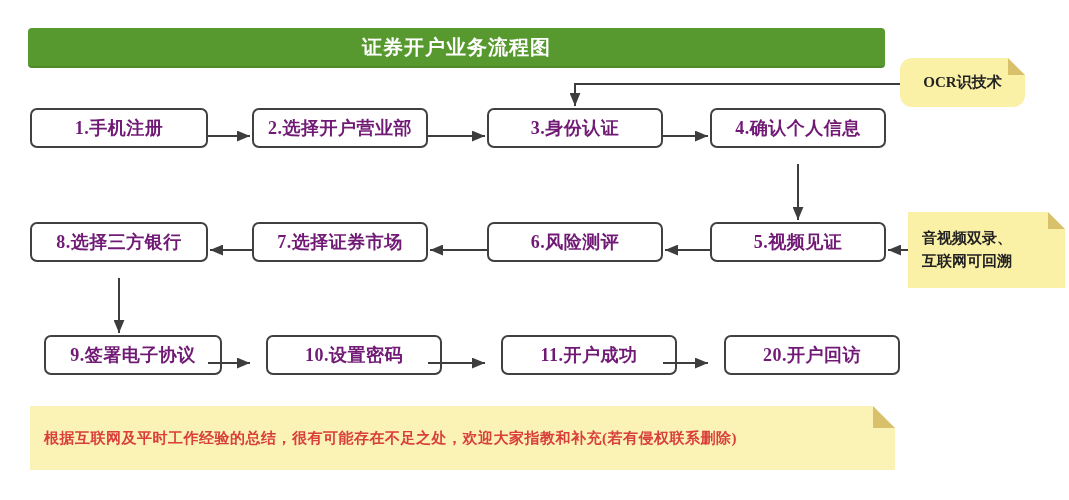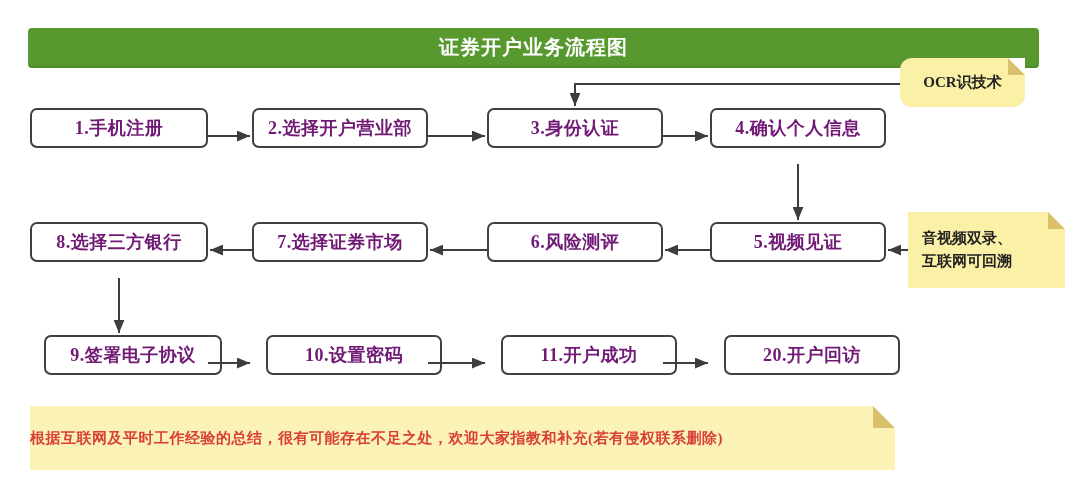--- a/index.html
+++ b/index.html
@@ -5,21 +5,21 @@
   html,body{margin:0;padding:0;background:#fff;}
   .stage{
     position:relative;
     width:1069px;height:500px;
     background:#ffffff;
     font-family:"Liberation Serif","DejaVu Serif",serif;
     overflow:hidden;
   }
   
   .title-bar{
-    position:absolute;left:28px;top:28px;width:1011px;height:40px;
+    position:absolute;left:28px;top:28px;width:857px;height:40px;
     background:#57992f;
     border-radius:4px;
     border-bottom:2px solid #4d8a28;
     display:flex;align-items:center;justify-content:center;
     color:#ffffff;font-size:20px;font-weight:bold;letter-spacing:1px;
     box-sizing:border-box;
   }
   
   .fbox{
     position:absolute;height:40px;
@@ -58,21 +58,21 @@
     position:absolute;top:0;right:0;width:0;height:0;
     border-style:solid;
     border-width:0 17px 17px 0;
     border-color:#ffffff #ffffff #d9c06a #d9c06a;
   }
   
   .banner{
     position:absolute;left:30px;top:406px;width:865px;height:64px;
     background:#fbf3b5;
     display:flex;align-items:center;
-    box-sizing:border-box;
+    padding-left:14px;box-sizing:border-box;
     color:#d9403c;font-size:15px;font-weight:bold;
     letter-spacing:0.5px;
   }
   .banner .fold{border-width:0 22px 22px 0;}
   
   .arrows{position:absolute;left:0;top:0;width:1069px;height:500px;pointer-events:none;}
 </style>
 </head>
 <body>
 

